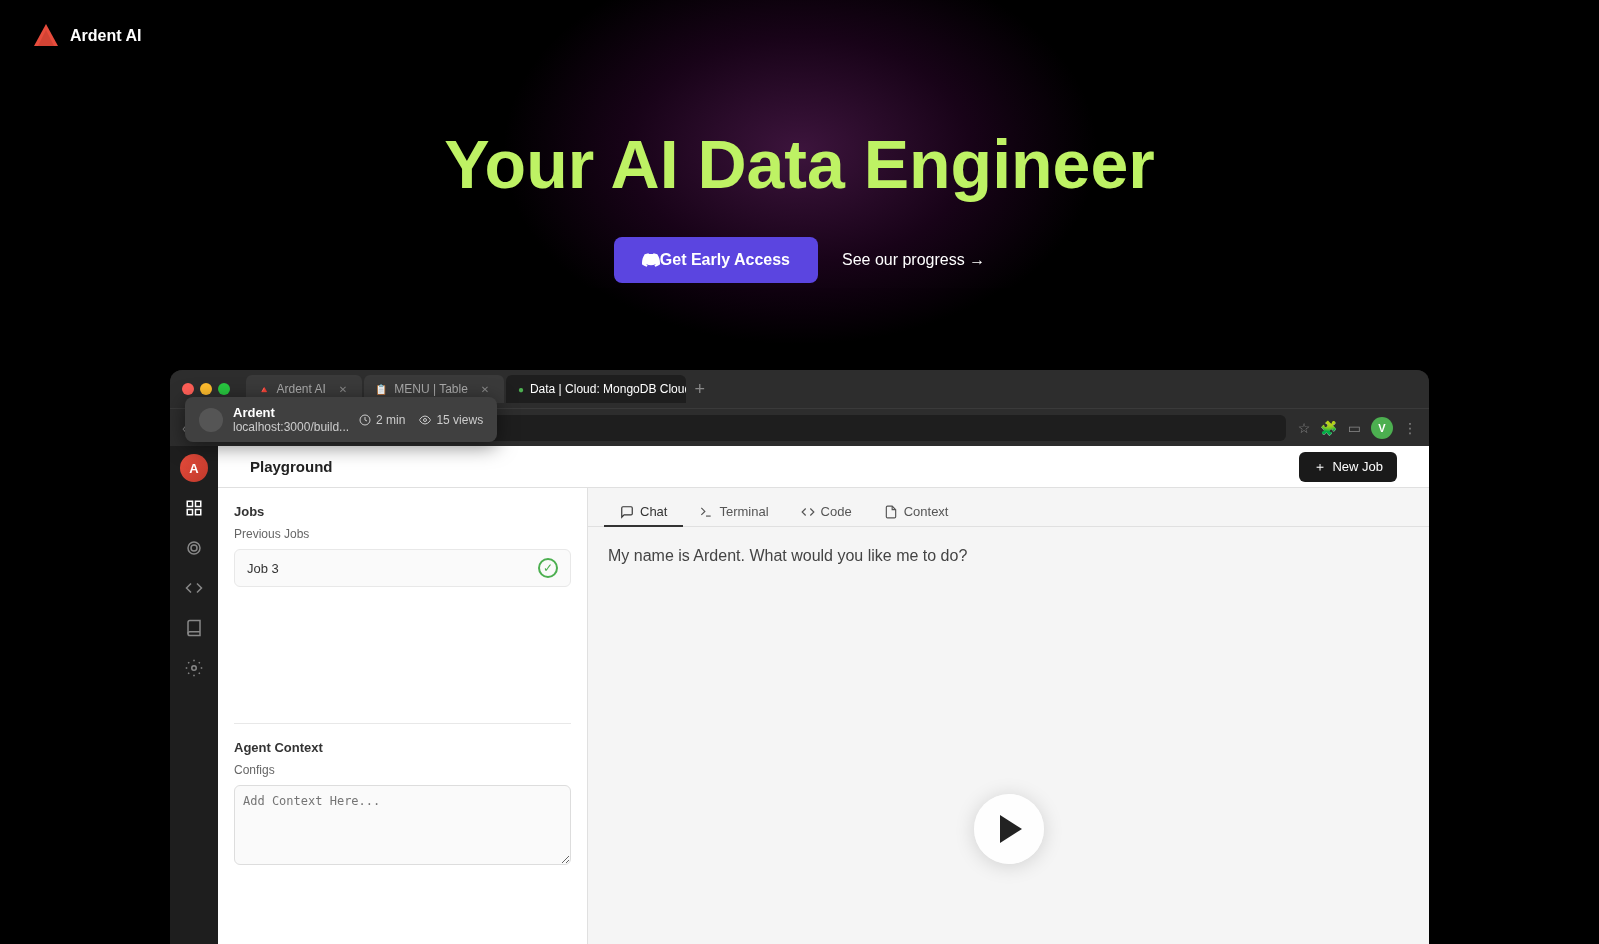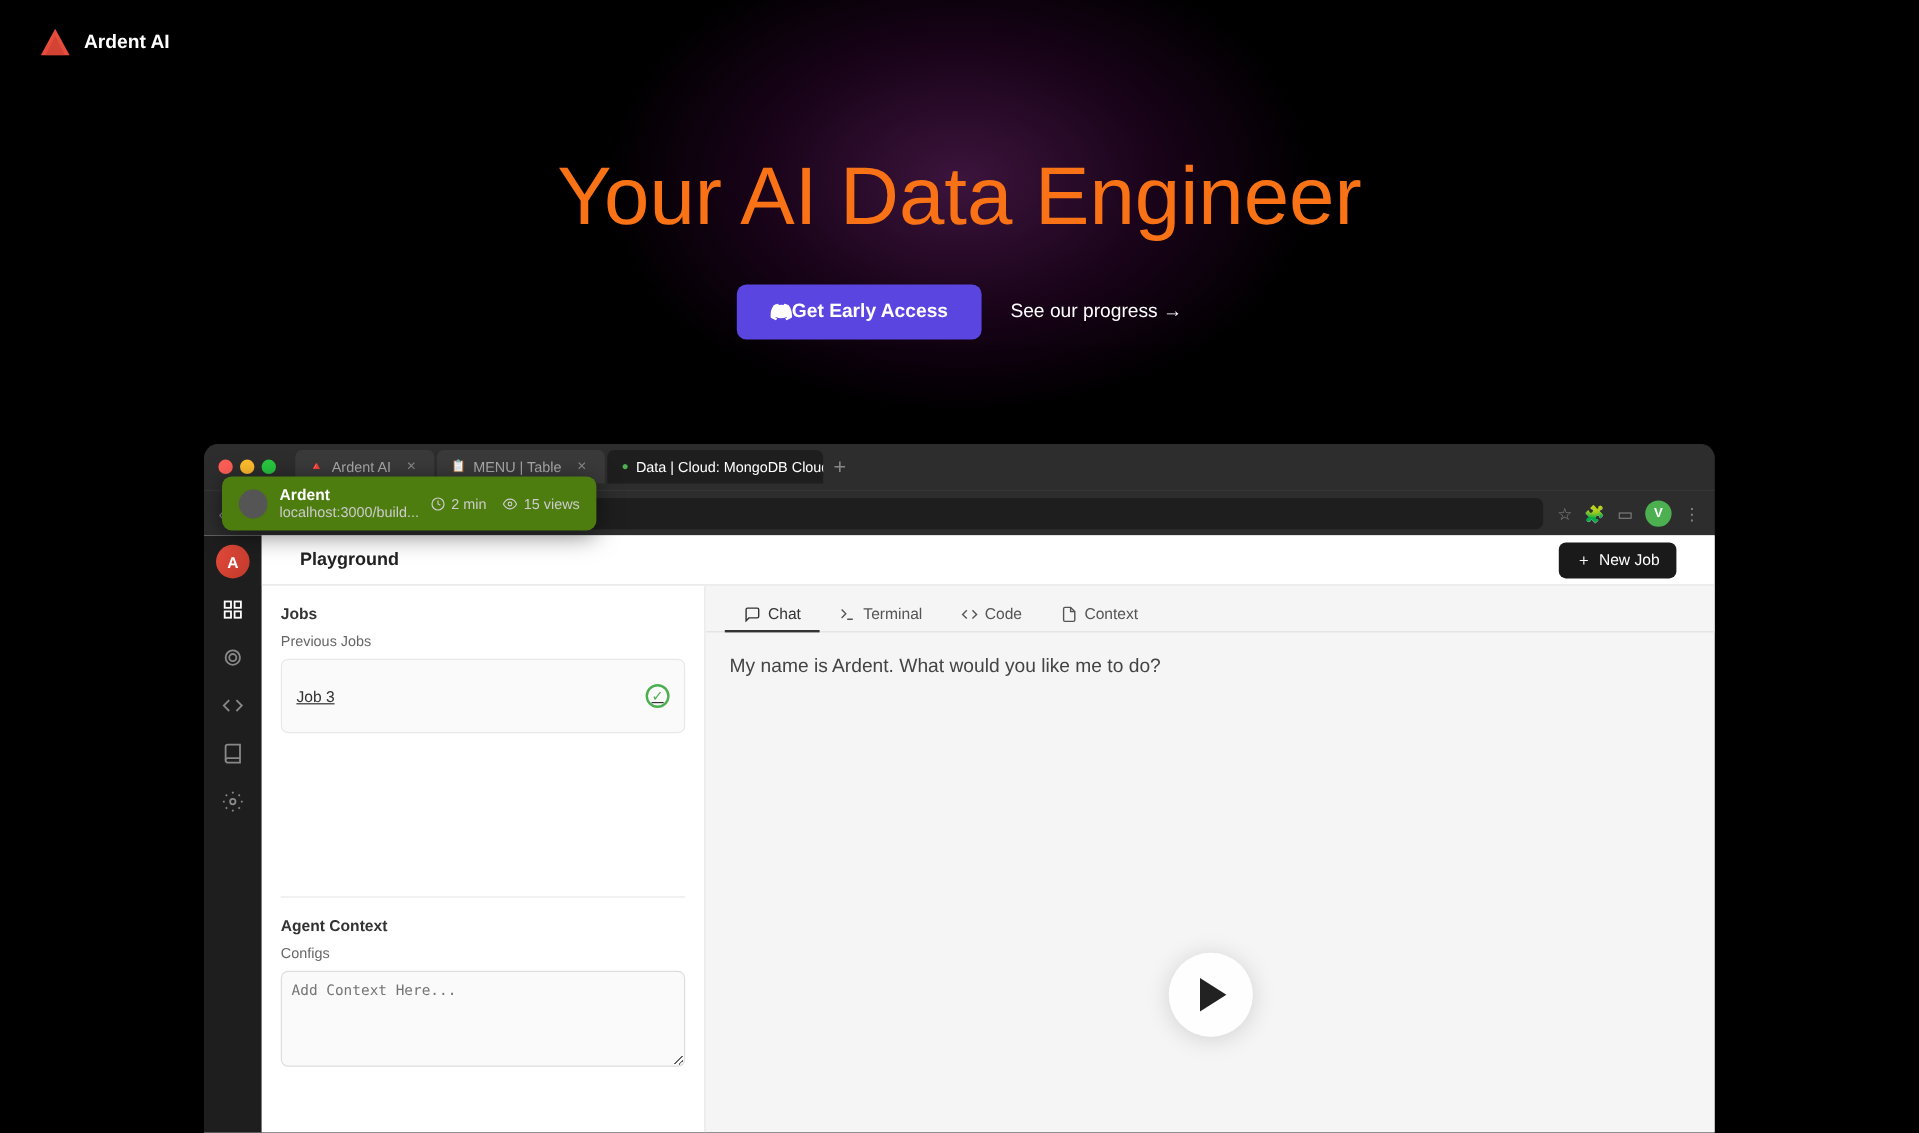--- a/index.html
+++ b/index.html
@@ -47,22 +47,22 @@
       font-weight: 600;
     }
 
     .logo-icon {
       width: 32px;
       height: 32px;
     }
 
     .hero-title {
       font-size: 68px;
-      font-weight: 400;
-      color: #f97316;
+      font-weight: 700;
+      color: #bef264;
       line-height: 1.1;
       position: relative;
       z-index: 1;
       margin-top: 40px;
     }
 
     .hero-subtitle {
       font-size: 18px;
       color: #aaa;
       text-align: center;
@@ -370,28 +370,27 @@
     .sub-label {
       font-size: 12px;
       color: #666;
       margin-bottom: 8px;
     }
 
     .job-item {
       display: flex;
       align-items: center;
       justify-content: space-between;
-      padding: 20px 12px;
+      padding: 8px 12px;
       border: 1px solid #e8e8e8;
       border-radius: 6px;
       font-size: 13px;
       color: #333;
       cursor: pointer;
       background: #fafafa;
-      text-decoration: underline;
     }
 
     .job-check {
       width: 20px;
       height: 20px;
       border-radius: 50%;
       border: 2px solid #4CAF50;
       display: flex;
       align-items: center;
       justify-content: center;
@@ -496,21 +495,21 @@
       border-bottom: 14px solid transparent;
       border-left: 22px solid #222;
       margin-left: 4px;
     }
 
     
     .ardent-tooltip {
       position: absolute;
       top: 397px;
       left: 185px;
-      background: #4d7c0f;
+      background: #404040;
       color: #fff;
       padding: 8px 14px;
       border-radius: 8px;
       font-size: 12px;
       display: flex;
       align-items: center;
       gap: 10px;
       z-index: 200;
       box-shadow: 0 4px 20px rgba(0,0,0,0.5);
     }

